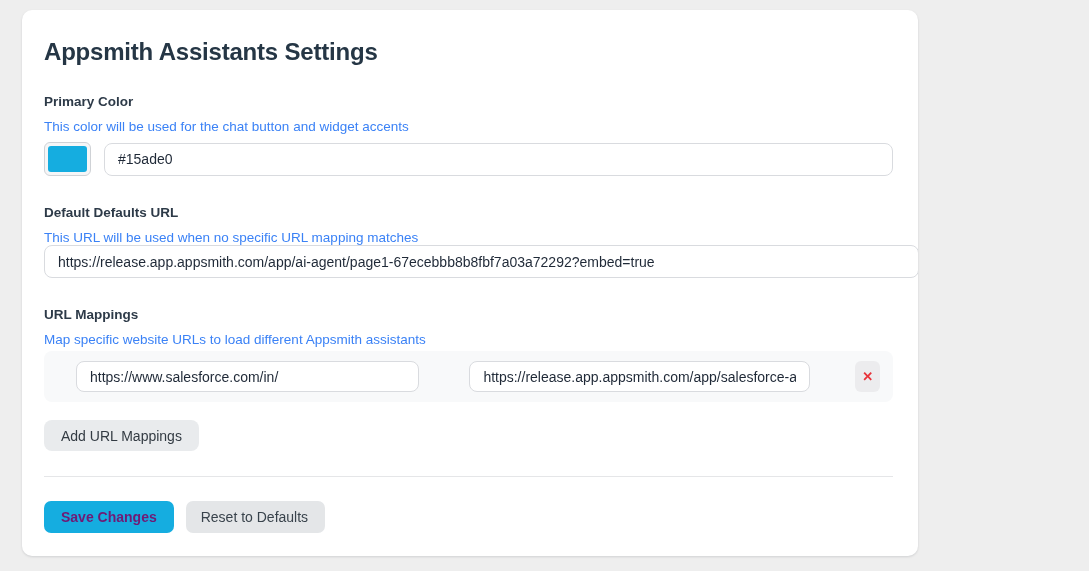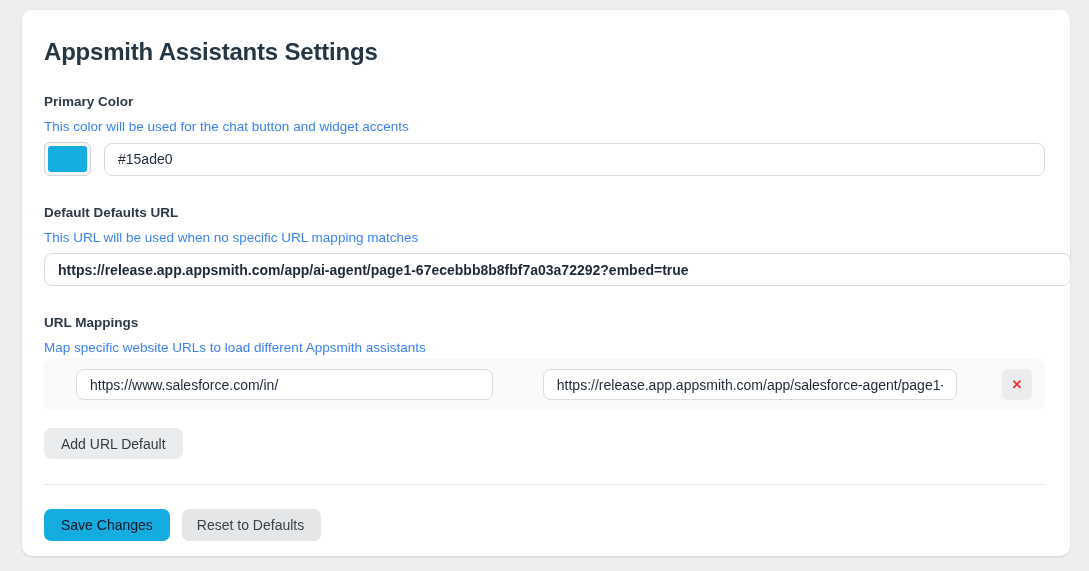--- a/index.html
+++ b/index.html
@@ -7,21 +7,21 @@
     width: 1089px;
     height: 571px;
     background: #eeeeee;
     font-family: "Liberation Sans", "DejaVu Sans", sans-serif;
     box-sizing: border-box;
     overflow: hidden;
   }
   .page { padding: 10px 19px 15px 22px; }
   .card {
     background: #ffffff;
-    width: 1048px;
+    width: 896px;
     height: 546px;
     box-sizing: border-box;
     border-radius: 10px;
     box-shadow: 0 1px 3px rgba(15,23,42,.08), 0 1px 2px rgba(15,23,42,.05);
     padding: 28px 25px 24px 22px;
     overflow: hidden;
   }
   .page-title {
     margin: 0;
     font-size: 24px;
@@ -64,21 +64,21 @@
     box-sizing: border-box;
     border: 1px solid #cfd2d6;
     background: #f6f6f7;
     border-radius: 6px;
     padding: 3px;
     cursor: pointer;
     flex: 0 0 auto;
   }
   .swatch { width: 100%; height: 100%; border-radius: 3px; }
   .color-row .text-input { flex: 1; padding-left: 13px; }
-  .default-input { display: block; margin-top: 8px; width: calc(100% + 26px); font-weight: bold; }
+  .default-input { display: block; width: calc(100% + 26px); }
   .mapping-container {
     margin-top: 4px;
     background: #f8f9fa;
     border-radius: 8px;
     padding: 10px 13px;
     display: flex;
     align-items: center;
   }
   .mapping-input { height: 31px; margin-left: 19px; }
   .mapping-website { width: 425px; }
@@ -113,21 +113,21 @@
   .footer { margin-top: 24px; display: flex; gap: 12px; }
   .btn {
     height: 32px;
     padding: 0 17px;
     border: none;
     border-radius: 7px;
     font-size: 14px;
     font-family: "Liberation Sans", "DejaVu Sans", sans-serif;
     cursor: pointer;
   }
-  .save-btn { color: #0f172a; font-weight: 400; }
+  .save-btn { color: #701a75; font-weight: 700; }
   .reset-btn { background: #e4e6e8; color: #39434c; padding-left: 15px; }
 </style>
 </head>
 <body>
 
 <div class="page">
   <div class="card">
 
     <h1 class="page-title">Appsmith Assistants Settings</h1>
 
@@ -153,21 +153,21 @@
       <div class="field-help">Map specific website URLs to load different Appsmith assistants</div>
 
       <div class="mapping-container">
         <input class="text-input mapping-input mapping-website" type="text" value="https://www.salesforce.com/in/" style="">
         <input class="text-input mapping-input mapping-assistant" type="text" value="https://release.app.appsmith.com/app/salesforce-agent/page1-67" style="">
         <button class="delete-btn" style="color: rgb(232, 51, 58);">
           <span>✕</span>
         </button>
       </div>
 
-      <button class="add-btn">Add URL Default</button>
+      <button class="add-btn">Add URL Mappings</button>
     </div>
 
     <hr class="divider">
 
     <div class="footer">
       <button class="btn save-btn" style="background: rgb(21, 173, 224);">Save Changes</button>
       <button class="btn reset-btn">Reset to Defaults</button>
     </div>
 
   </div>

